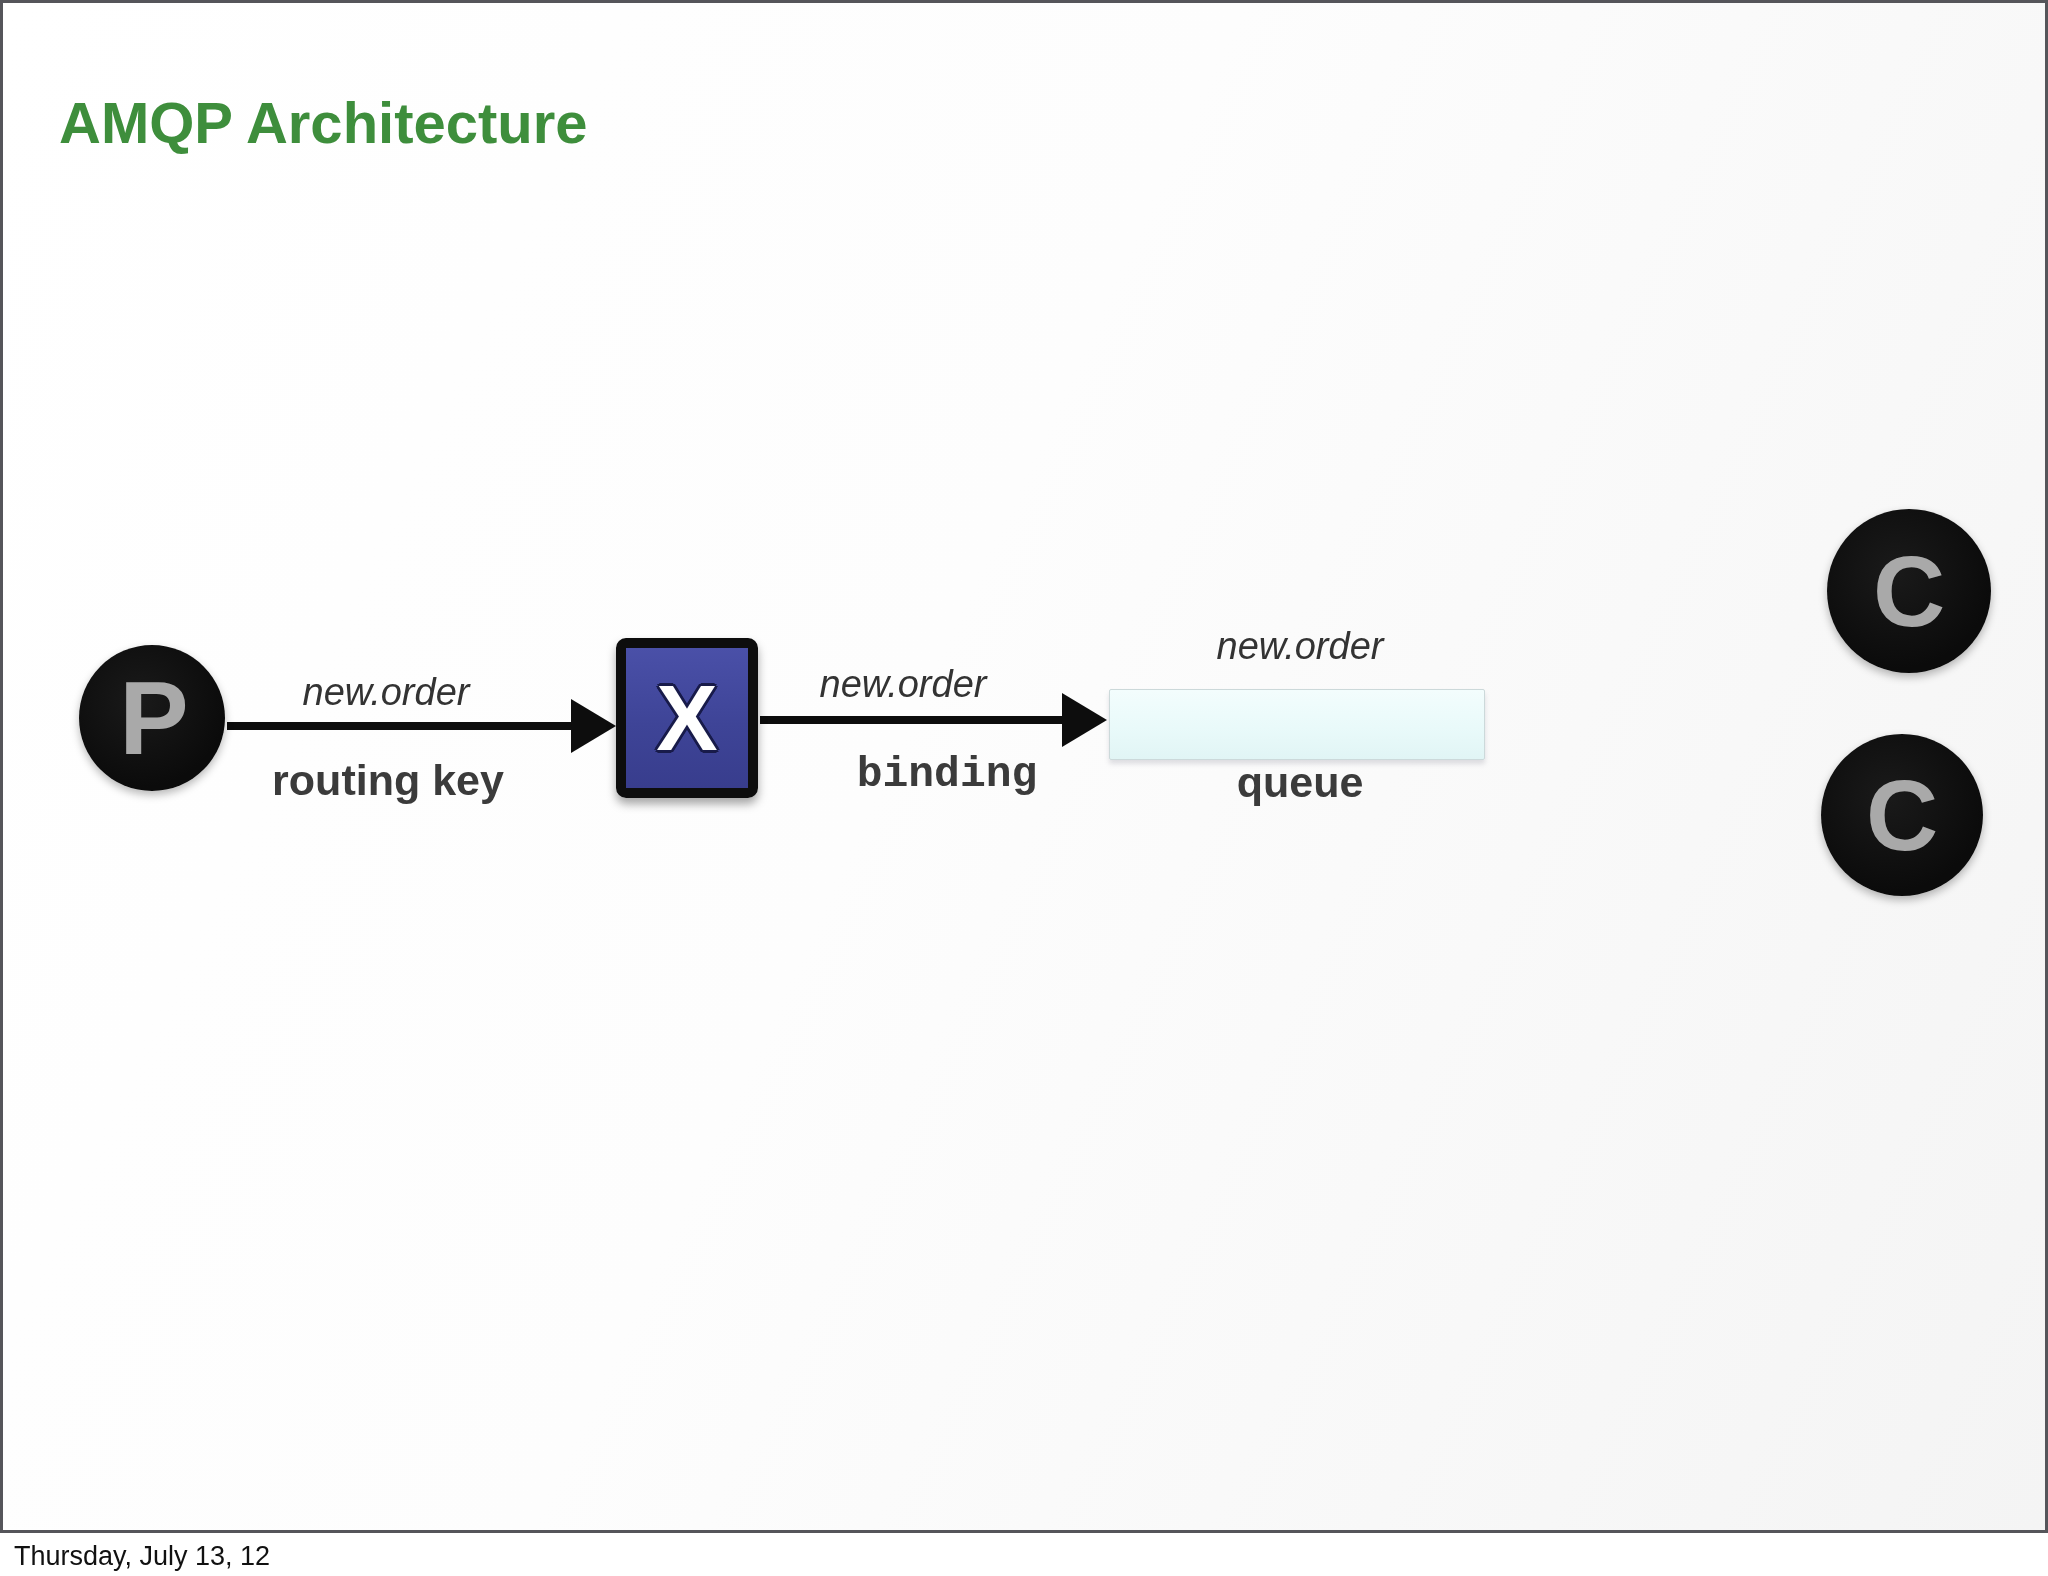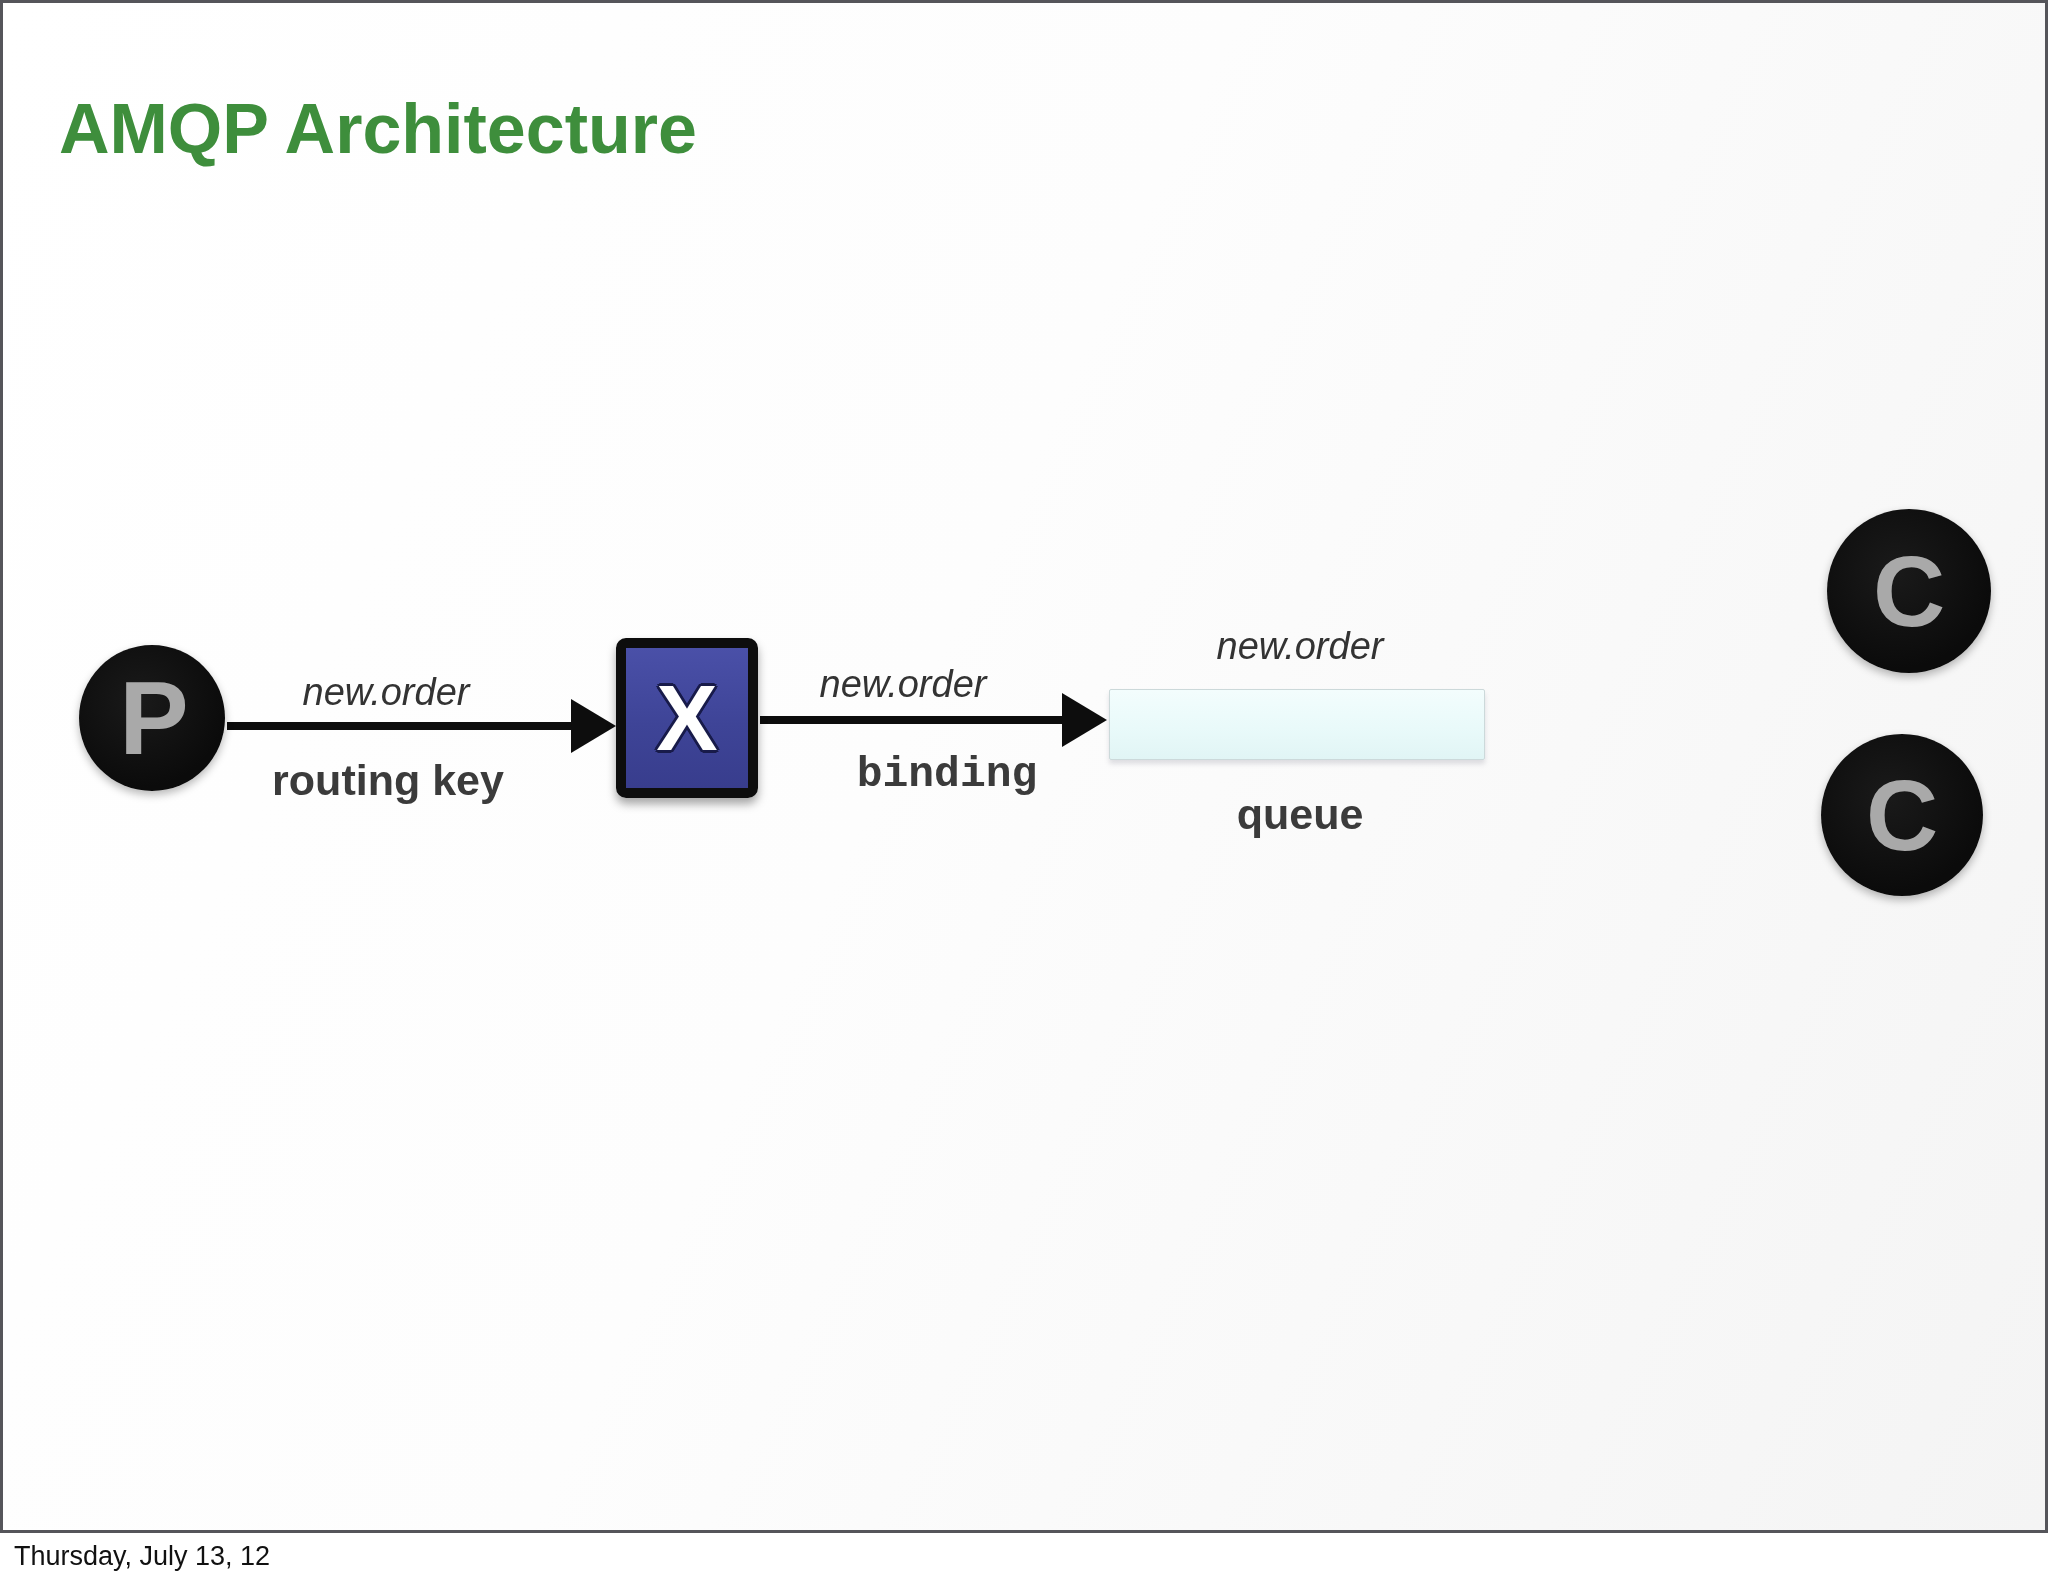--- a/index.html
+++ b/index.html
@@ -24,21 +24,21 @@
     width: 2042px;
     height: 1527px;
     border: 3px solid #55555a;
     background: linear-gradient(115deg, #ffffff 0%, #fdfdfd 45%, #f4f4f4 100%);
     overflow: hidden;
   }
   .slide-title {
     position: absolute;
     left: 56px;
     top: 86px;
-    font-size: 70px;
+    font-size: 58px;
     font-weight: bold;
     letter-spacing: 0px;
     color: #3e8e3c;
     white-space: nowrap;
   }
   .heading {
     position: absolute;
     left: 952px;
     top: 336px;
     transform: translateX(-50%);
@@ -122,21 +122,21 @@
   .key {
     font-weight: bold;
     font-size: 43px;
     color: #3b3b3b;
   }
   .msg-routing { left: 383px; top: 670px; }
   .lbl-routing { left: 385px; top: 756px; }
   .msg-binding { left: 900px; top: 662px; }
   .lbl-binding { left: 944px; top: 750px; font-family: Liberation Mono, monospace; }
   .msg-queue   { left: 1297px; top: 624px; }
-  .lbl-queue   { left: 1297px; top: 758px; margin-top: 32px; }
+  .lbl-queue   { left: 1297px; top: 758px; }
   .footer {
     position: absolute;
     left: 14px;
     top: 1541px;
     font-size: 27px;
     color: #111111;
     white-space: nowrap;
   }
 </style>
 </head>

